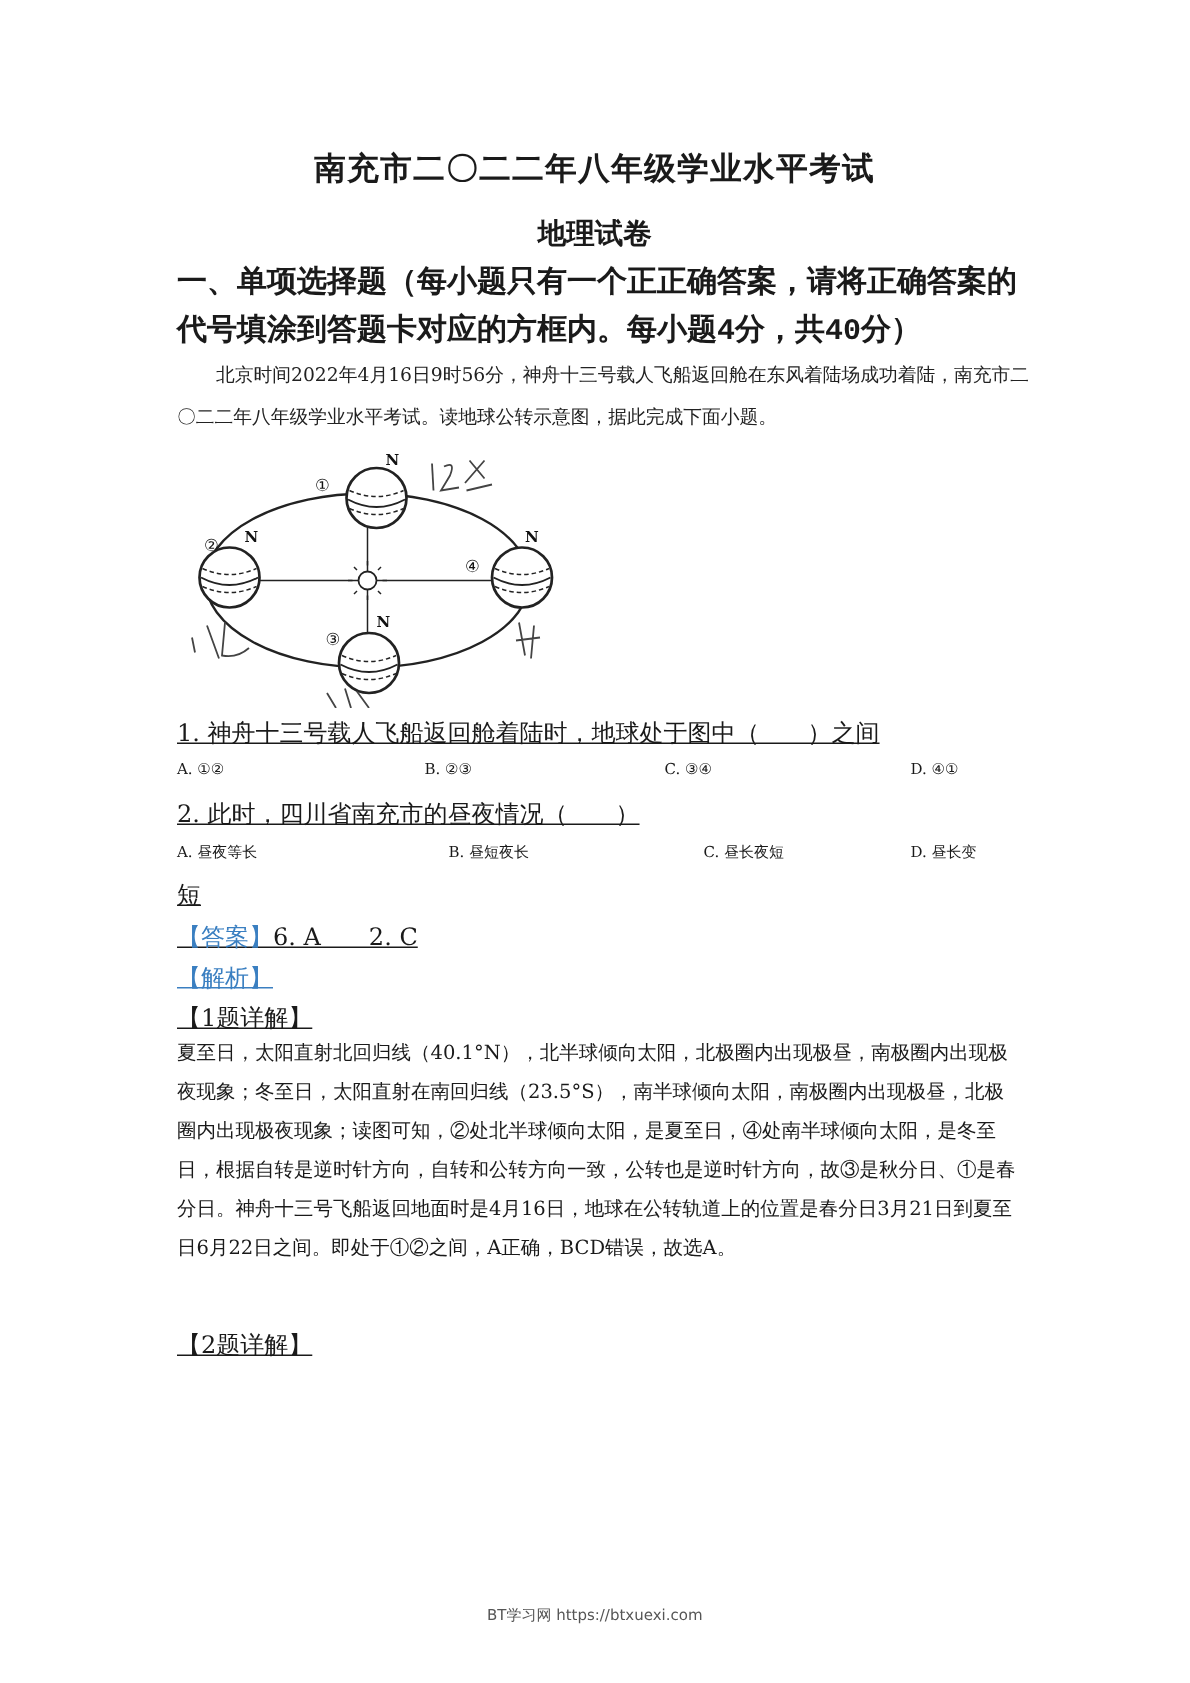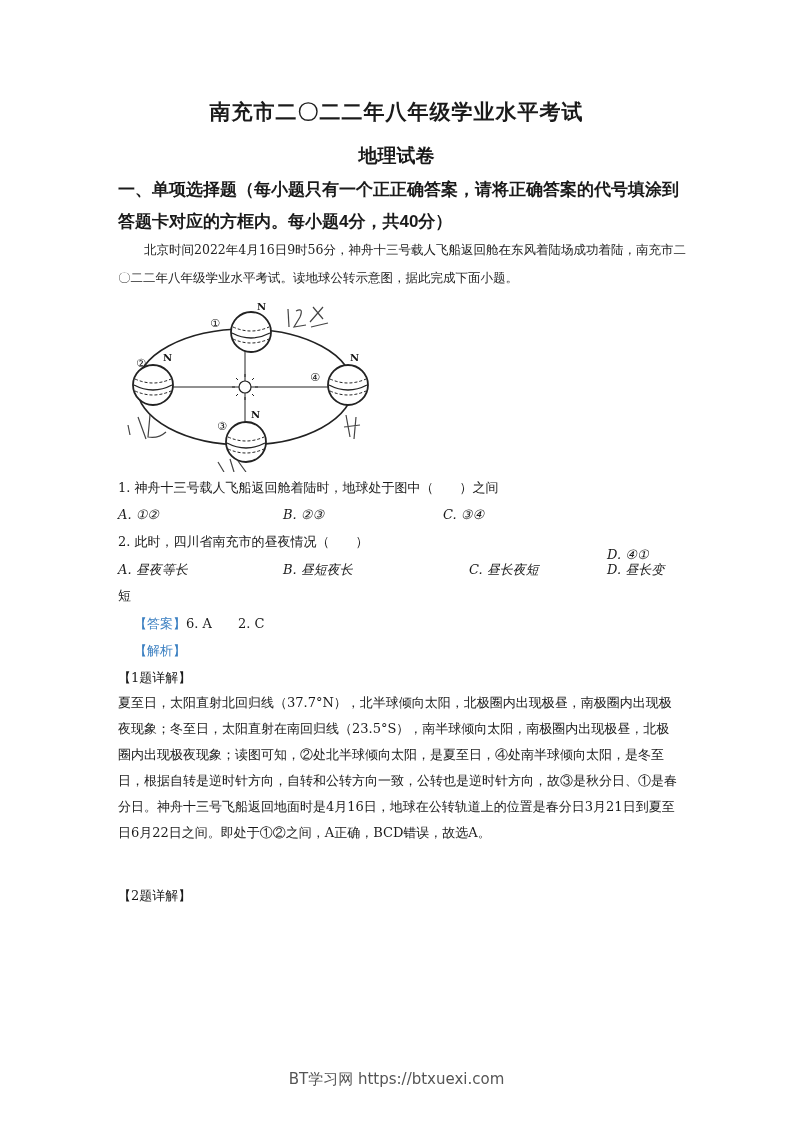--- a/index.html
+++ b/index.html
@@ -3,30 +3,30 @@
 <meta charset="utf-8">
 <style>
   html, body { margin: 0; padding: 0; background: #ffffff; }
   body { width: 793px; height: 1122px; position: relative; overflow: hidden;
          font-family: "DejaVu Serif", "Liberation Serif", serif; color: #1a1a1a; }
   .page { position: absolute; left: 0; top: 0; width: 793px; height: 820px; }
   .title { position: absolute; left: 0; width: 793px; text-align: center; font-weight: bold;
            font-family: "DejaVu Sans", "Liberation Sans", sans-serif; }
   .t1 { top: 98px; font-size: 21px; letter-spacing: 1px; }
   .t2 { top: 143px; font-size: 19px; }
-  .sec { position: absolute; left: 118px; width: 575px; font-weight: bold; font-size: 17px;
-         line-height: 32px; top: 174px; font-family: Liberation Sans, sans-serif; }
+  .sec { position: absolute; left: 118px; width: 575px; font-weight: bold; font-size: 20px;
+         line-height: 32px; top: 174px; font-family: Liberation Mono, monospace; }
   .intro { position: absolute; left: 118px; width: 570px; font-size: 12.5px; line-height: 28px; top: 236px; text-indent: 26px; color:#222; }
   .diagram { position: absolute; left: 118px; top: 297px; width: 270px; height: 175px; }
-  .line { position: absolute; left: 118px; font-size: 13px; white-space: nowrap; }
-  .opt { position: absolute; font-size: 13px; white-space: nowrap; font-style: italic; }
-  .blue { color: #3a7fc1; margin-left: 16px; }
+  .line { position: absolute; left: 118px; font-size: 16px; white-space: nowrap; text-decoration: underline; }
+  .opt { position: absolute; font-size: 10px; white-space: nowrap; }
+  .blue { color: #3a7fc1; }
   .para { position: absolute; left: 118px; width: 560px; font-size: 13px; line-height: 26px; }
   .footer { position: absolute; top: 1070px; left: 0; width: 793px; text-align: center;
-            font-family: "DejaVu Sans", "Liberation Sans", sans-serif; font-size: 15px; color: #555; }
+            font-family: "DejaVu Sans", "Liberation Sans", sans-serif; font-size: 10px; color: #555; }
 </style>
 </head>
 <body>
 
 <div class="page">
   <div class="title t1">南充市二〇二二年八年级学业水平考试</div>
   <div class="title t2">地理试卷</div>
 
   <div class="sec">一、单项选择题（每小题只有一个正正确答案，请将正确答案的代号填涂到答题卡对应的方框内。每小题4分，共40分）</div>
 
@@ -92,34 +92,34 @@
         <path d="M228 118 L232 140 M238 120 L236 142 M226 130 L242 128"></path>
         <path d="M100 165 L106 175 M112 162 L116 175 M120 164 L128 175"></path>
       </g>
     </svg>
   </div>
 
   <div class="line" style="top:479px;">1. 神舟十三号载人飞船返回舱着陆时，地球处于图中（　　）之间</div>
   <div class="opt" style="top:507px; left:118px;">A. ①②</div>
   <div class="opt" style="top:507px; left:283px;">B. ②③</div>
   <div class="opt" style="top:507px; left:443px;">C. ③④</div>
-  <div class="opt" style="top:507px; left:607px;margin-top:40px;">D. ④①</div>
+  <div class="opt" style="top:507px; left:607px;">D. ④①</div>
 
   <div class="line" style="top:533px;">2. 此时，四川省南充市的昼夜情况（　　）</div>
   <div class="opt" style="top:561px; left:118px;">A.  昼夜等长</div>
-  <div class="opt" style="top:561px; left:283px;">B.  昼短夜长</div>
+  <div class="opt" style="top:561px; left:299px;">B.  昼短夜长</div>
   <div class="opt" style="top:561px; left:469px;">C.  昼长夜短</div>
   <div class="opt" style="top:561px; left:607px;">D.  昼长变</div>
   <div class="line" style="top:587px;">短</div>
 
   <div class="line" style="top:615px;">
     <span class="blue">【答案】</span><span>6. A　　2. C</span>
   </div>
   <div class="line blue" style="top:642px;">【解析】</div>
   <div class="line" style="top:669px;">【1题详解】</div>
 
-  <div class="para" style="top:690px;">夏至日，太阳直射北回归线（37.7°N），北半球倾向太阳，北极圈内出现极昼，南极圈内出现极夜现象；冬至日，太阳直射在南回归线（23.5°S），南半球倾向太阳，南极圈内出现极昼，北极圈内出现极夜现象；读图可知，②处北半球倾向太阳，是夏至日，④处南半球倾向太阳，是冬至日，根据自转是逆时针方向，自转和公转方向一致，公转也是逆时针方向，故③是秋分日、①是春分日。神舟十三号飞船返回地面时是4月16日，地球在公转轨道上的位置是春分日3月21日到夏至日6月22日之间。即处于①②之间，A正确，BCD错误，故选A。</div>
+  <div class="para" style="top:690px;">夏至日，太阳直射北回归线（40.1°N），北半球倾向太阳，北极圈内出现极昼，南极圈内出现极夜现象；冬至日，太阳直射在南回归线（23.5°S），南半球倾向太阳，南极圈内出现极昼，北极圈内出现极夜现象；读图可知，②处北半球倾向太阳，是夏至日，④处南半球倾向太阳，是冬至日，根据自转是逆时针方向，自转和公转方向一致，公转也是逆时针方向，故③是秋分日、①是春分日。神舟十三号飞船返回地面时是4月16日，地球在公转轨道上的位置是春分日3月21日到夏至日6月22日之间。即处于①②之间，A正确，BCD错误，故选A。</div>
 
   <div class="line" style="top:887px;">【2题详解】</div>
 
 
   <div class="footer">BT学习网 https://btxuexi.com</div>
 </div>
 
 </body></html>

